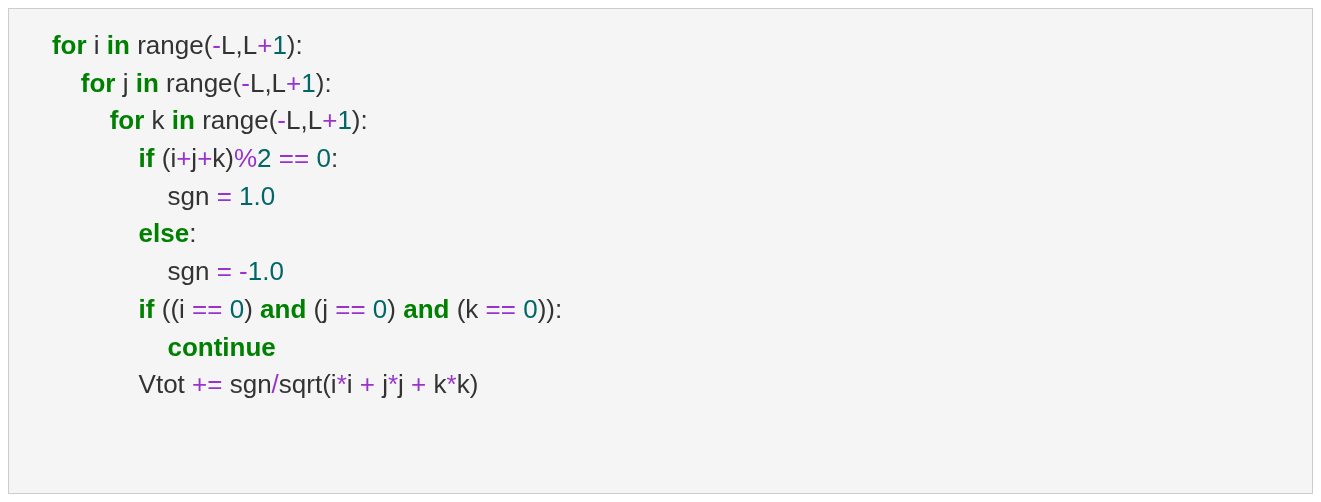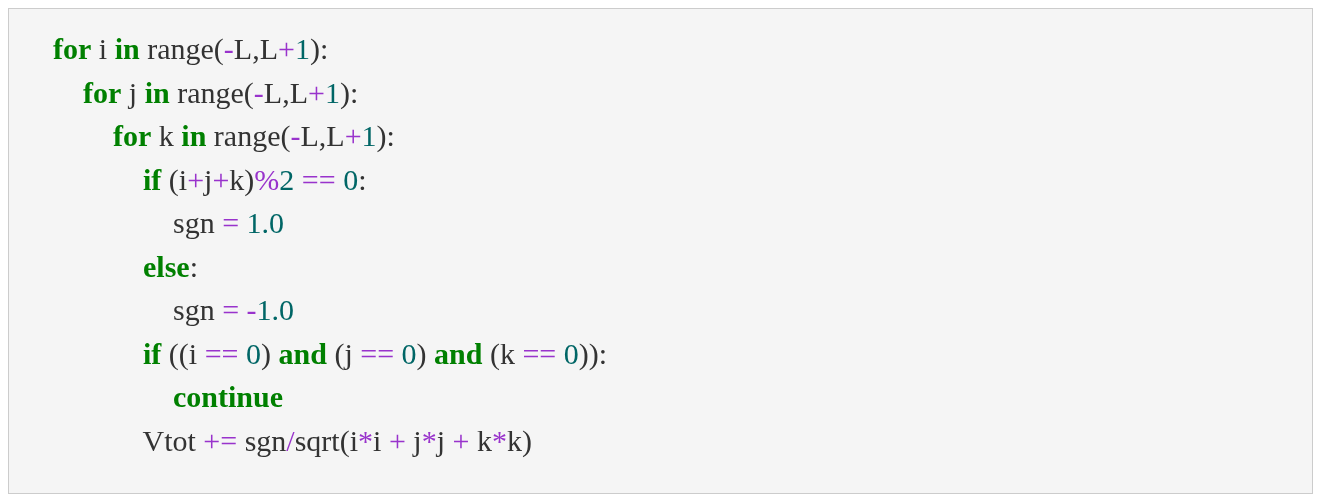--- a/index.html
+++ b/index.html
@@ -12,22 +12,22 @@
     box-sizing: border-box;
     width: 1305px;
     height: 486px;
     background: #f5f5f5;
     border: 1px solid #cccccc;
     padding: 18px 14px 18px 14px;
     overflow: hidden;
   }
   pre.code {
     margin: 0;
-    font-family: Liberation Serif, serif;
-    font-size: 30px;
+    font-family: Liberation Sans, sans-serif;
+    font-size: 26px;
     line-height: 1.45;
     white-space: pre;
     color: #333333;
   }
   .kw { color: #008000; font-weight: bold; }   
   .id { color: #333333; }                      
   .fn { color: #333333; }                      
   .op { color: #9933cc; }                      
   .num { color: #006666; }                     
   .pun { color: #333333; }                     

